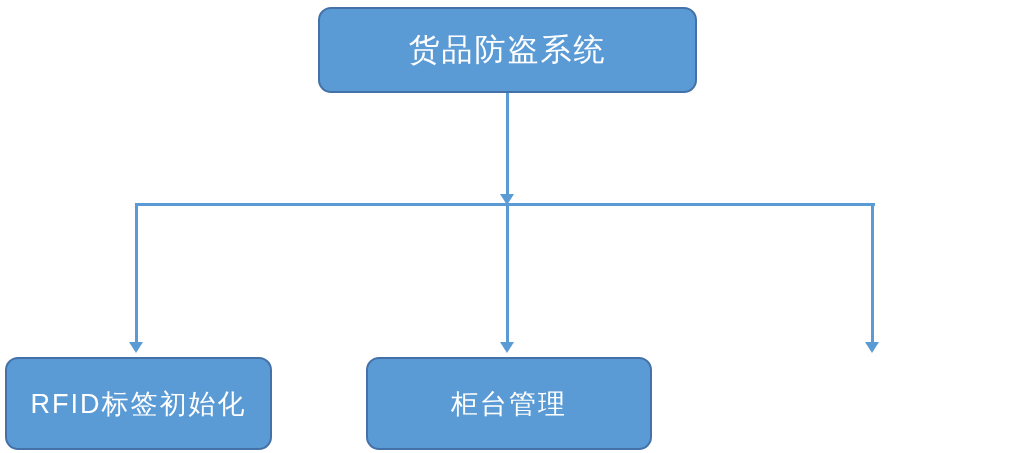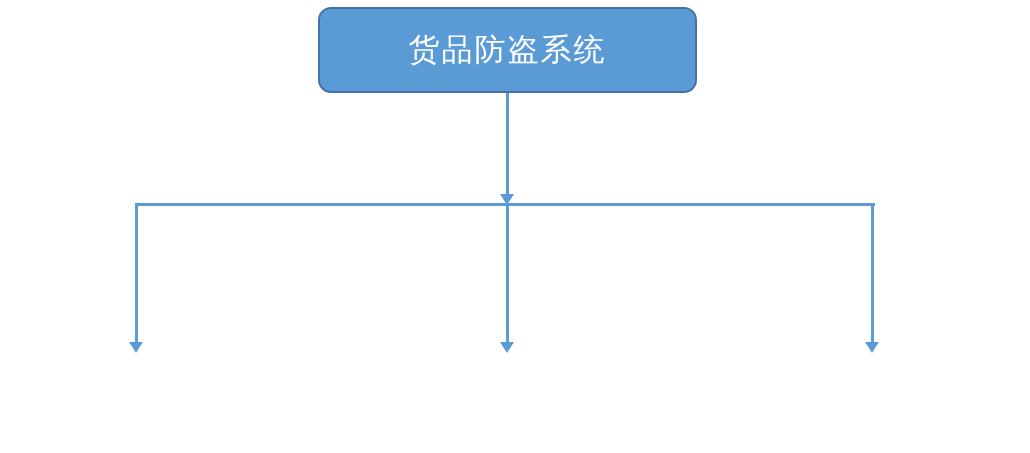--- a/index.html
+++ b/index.html
@@ -94,16 +94,22 @@
 
   <div class="line line-v drop-1"></div>
   <div class="arrowhead arrow-1"></div>
 
   <div class="line line-v drop-2"></div>
   <div class="arrowhead arrow-2"></div>
 
   <div class="line line-v drop-3"></div>
   <div class="arrowhead arrow-3"></div>
 
+  <div class="node node-child-1">
+    <span>RFID标签初始化</span>
+  </div>
 
+  <div class="node node-child-2">
+    <span>柜台管理</span>
+  </div>
 
 
 </div>
 
 </body></html>

